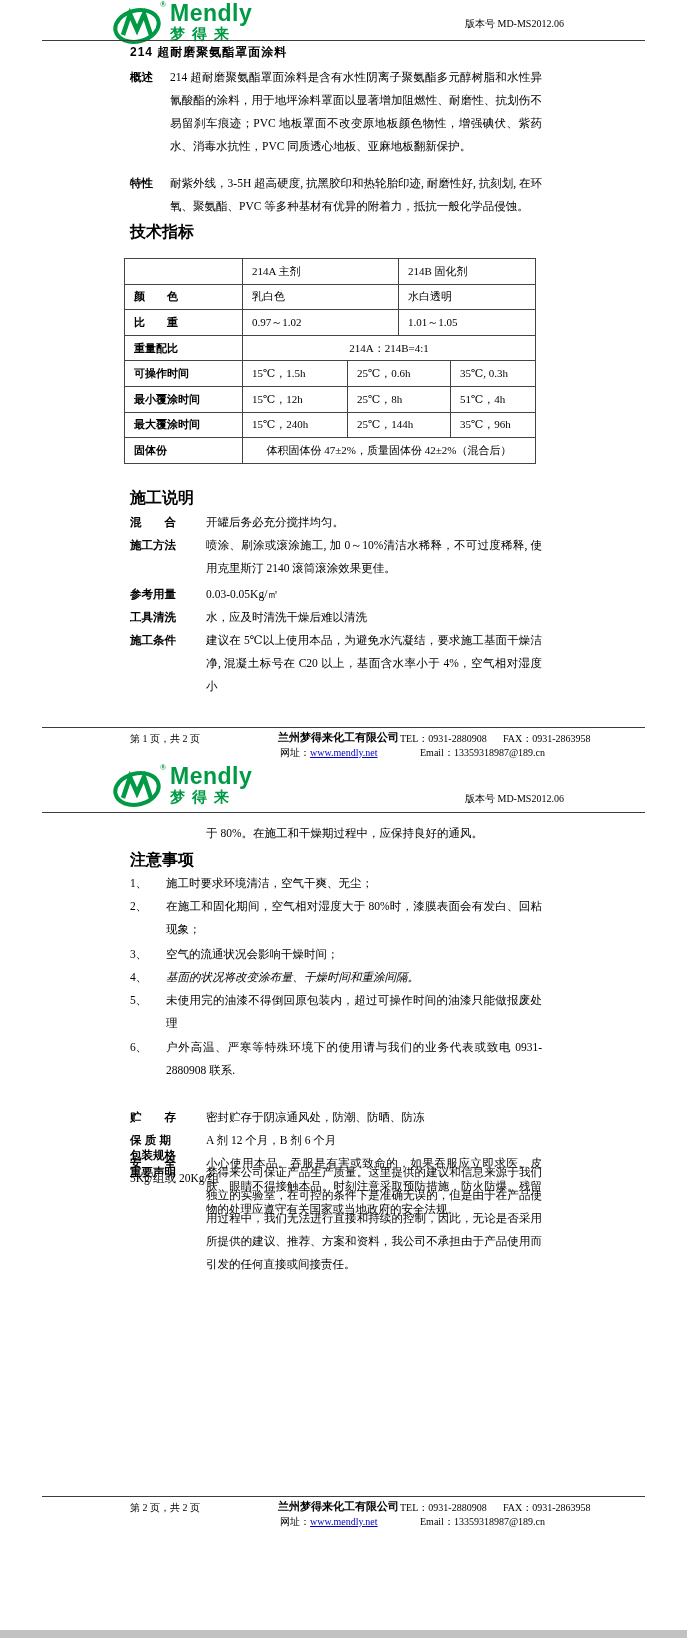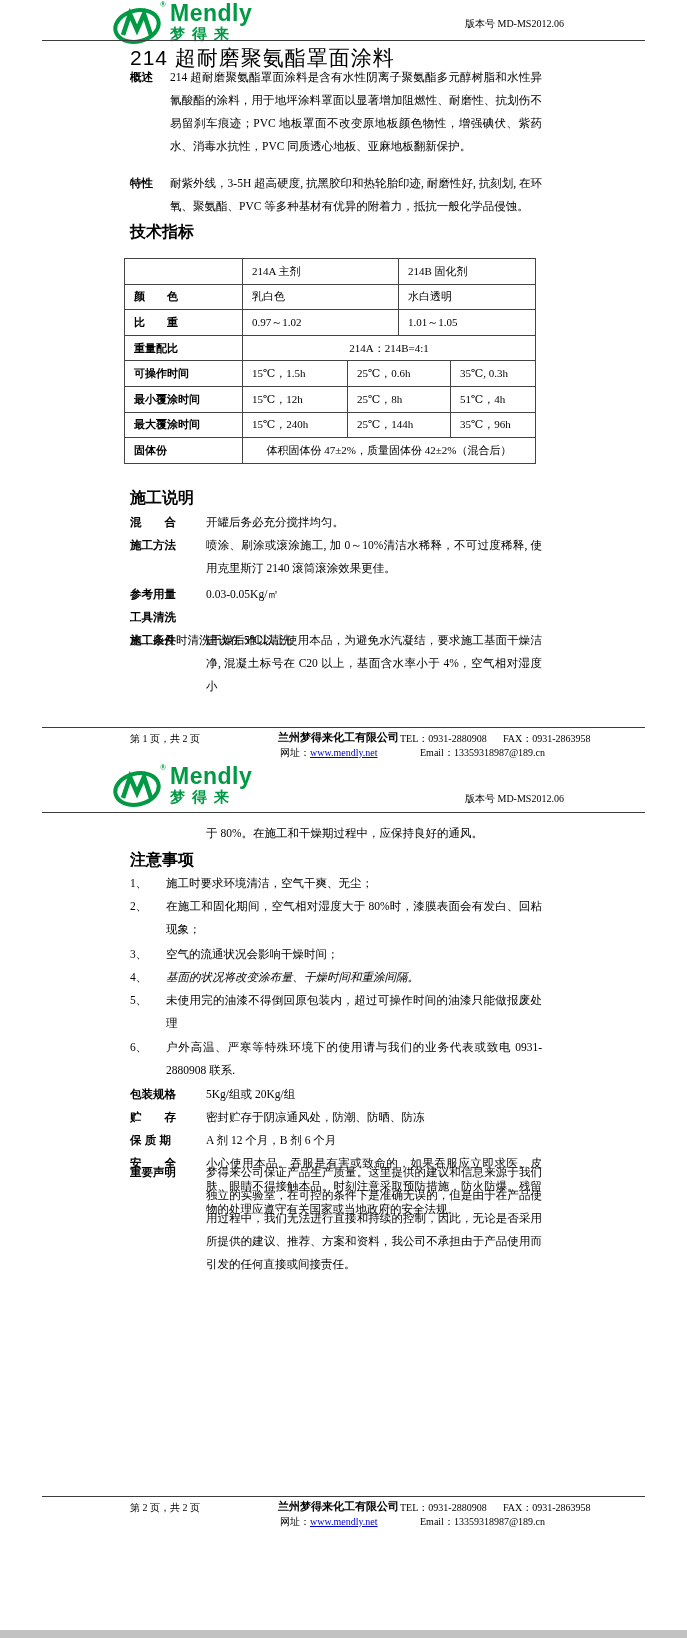--- a/index.html
+++ b/index.html
@@ -6,21 +6,21 @@
   body{
     width:687px;height:1638px;background:#ffffff;position:relative;
     font-family:"Liberation Serif","DejaVu Serif",serif;color:#000;
   }
   .abs{position:absolute;}
   .rule{position:absolute;left:42px;width:603px;border-top:1.5px solid #3c3c3c;height:0;}
   .body-text{font-size:11.5px;line-height:23px;text-align:justify;}
   .lbl{font-size:11.5px;line-height:23px;font-weight:bold;font-family:"Liberation Sans","DejaVu Sans",sans-serif;flex:none;}
   .row{display:flex;align-items:flex-start;}
   .heading{font-size:16px;font-weight:bold;font-family:"Liberation Sans","DejaVu Sans",sans-serif;}
-  .title{font-size:21px;font-weight:normal;font-family:"Liberation Sans","DejaVu Sans",sans-serif;letter-spacing:1px;}
+  .title{font-size:12px;font-weight:bold;font-family:"Liberation Sans","DejaVu Sans",sans-serif;letter-spacing:1px;}
   .version{font-size:10px;}
   
   .logo{display:flex;align-items:flex-start;position:absolute;left:112px;}
   .logo svg{flex:none;}
   .logo-reg{color:#009944;font-size:8px;position:relative;top:-2px;left:-4px;font-weight:bold;}
   .logo-en{color:#009944;font-size:23px;font-weight:bold;font-family:"Liberation Sans","DejaVu Sans",sans-serif;line-height:23px;letter-spacing:0.5px;}
   .logo-cn{color:#009944;font-size:15px;font-weight:bold;line-height:18px;letter-spacing:7px;}
   
   .spec-table{position:absolute;left:124px;width:412px;border:1px solid #444;box-sizing:border-box;font-size:11px;}
   .t-row{display:flex;border-bottom:1px solid #444;height:24.6px;align-items:stretch;}
@@ -129,21 +129,21 @@
 <div class="abs row" style="left:130px;top:534px;width:412px;">
   <span class="lbl" style="width:76px;">施工方法</span>
   <span class="body-text" style="width:336px;">喷涂、刷涂或滚涂施工, 加 0～10%清洁水稀释，不可过度稀释, 使用克里斯汀 2140 滚筒滚涂效果更佳。</span>
 </div>
 
 <div class="abs row" style="left:130px;top:583px;width:412px;">
   <span class="lbl" style="width:76px;">参考用量</span>
   <span class="body-text" style="width:336px;">0.03-0.05Kg/㎡</span>
 </div>
 
-<div class="abs row" style="left:130px;top:606px;width:412px;flex-direction:column;">
+<div class="abs row" style="left:130px;top:606px;width:412px;">
   <span class="lbl" style="width:76px;">工具清洗</span>
   <span class="body-text" style="width:336px;">水，应及时清洗干燥后难以清洗</span>
 </div>
 
 <div class="abs row" style="left:130px;top:629px;width:412px;">
   <span class="lbl" style="width:76px;">施工条件</span>
   <span class="body-text" style="width:336px;">建议在 5℃以上使用本品，为避免水汽凝结，要求施工基面干燥洁净, 混凝土标号在 C20 以上，基面含水率小于 4%，空气相对湿度小</span>
 </div>
 
 <div class="rule" style="top:727px;"></div>
@@ -194,21 +194,21 @@
 </div>
 <div class="abs row" style="left:130px;top:989px;width:412px;">
   <span class="body-text" style="width:36px;flex:none;">5、</span>
   <span class="body-text" style="width:376px;">未使用完的油漆不得倒回原包装内，超过可操作时间的油漆只能做报废处理</span>
 </div>
 <div class="abs row" style="left:130px;top:1036px;width:412px;">
   <span class="body-text" style="width:36px;flex:none;">6、</span>
   <span class="body-text" style="width:376px;">户外高温、严寒等特殊环境下的使用请与我们的业务代表或致电 0931-2880908 联系.</span>
 </div>
 
-<div class="abs row" style="left:130px;top:1083px;width:412px;">
+<div class="abs row" style="left:130px;top:1144px;width:412px;flex-direction:column;">
   <span class="lbl" style="width:76px;">包装规格</span>
   <span class="body-text" style="width:336px;">5Kg/组或 20Kg/组</span>
 </div>
 <div class="abs row" style="left:130px;top:1106px;width:412px;">
   <span class="lbl" style="width:76px;">贮　　存</span>
   <span class="body-text" style="width:336px;">密封贮存于阴凉通风处，防潮、防晒、防冻</span>
 </div>
 <div class="abs row" style="left:130px;top:1129px;width:412px;">
   <span class="lbl" style="width:76px;">保 质 期</span>
   <span class="body-text" style="width:336px;">A 剂 12 个月，B 剂 6 个月</span>

